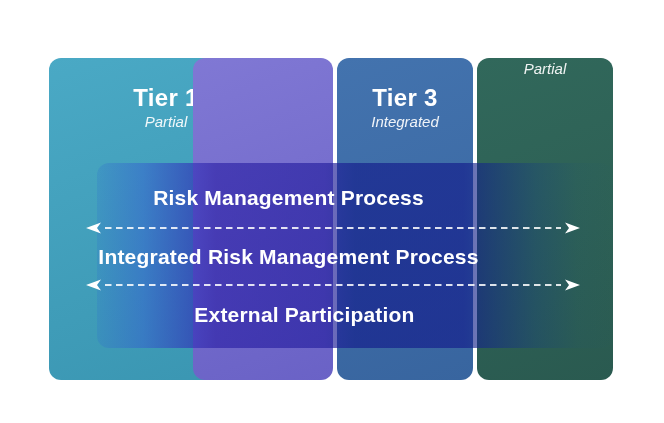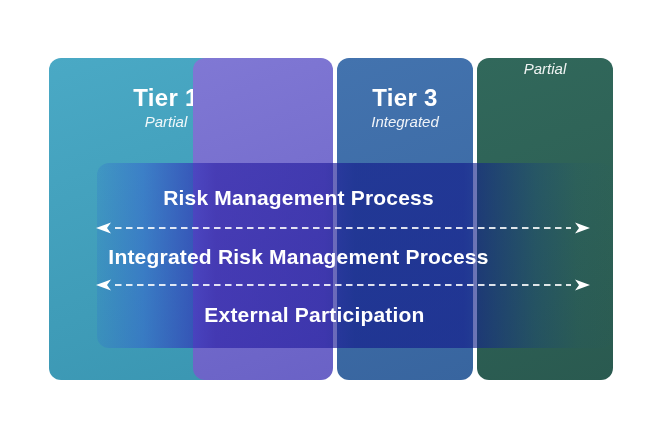--- a/index.html
+++ b/index.html
@@ -58,21 +58,21 @@
       rgba(36,30,158,0.65) 44%,
       rgba(20,30,140,0.68) 50%,
       rgba(20,30,140,0.68) 71%,
       rgba(20,42,135,0.55) 77%,
       rgba(22,60,130,0.32) 85%,
       rgba(30,80,120,0.10) 93%,
       rgba(30,90,115,0.02) 100%);
   }
   .band-content {
     position: absolute;
-    left: 63px;
+    left: 53px;
     top: 163px;
     width: 471px;
     height: 185px;
   }
   .band-label {
     position: absolute;
     left: 0;
     width: 100%;
     text-align: center;
     font-size: 21px;

